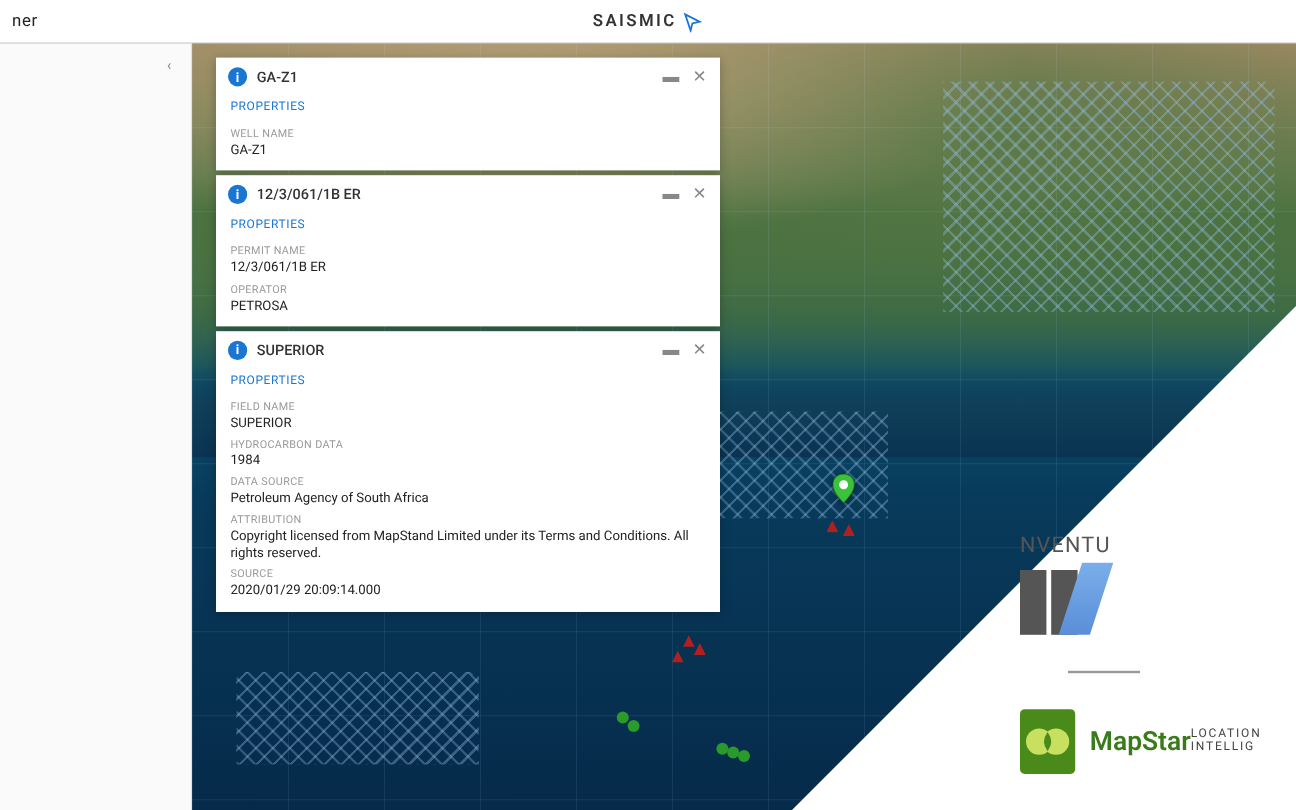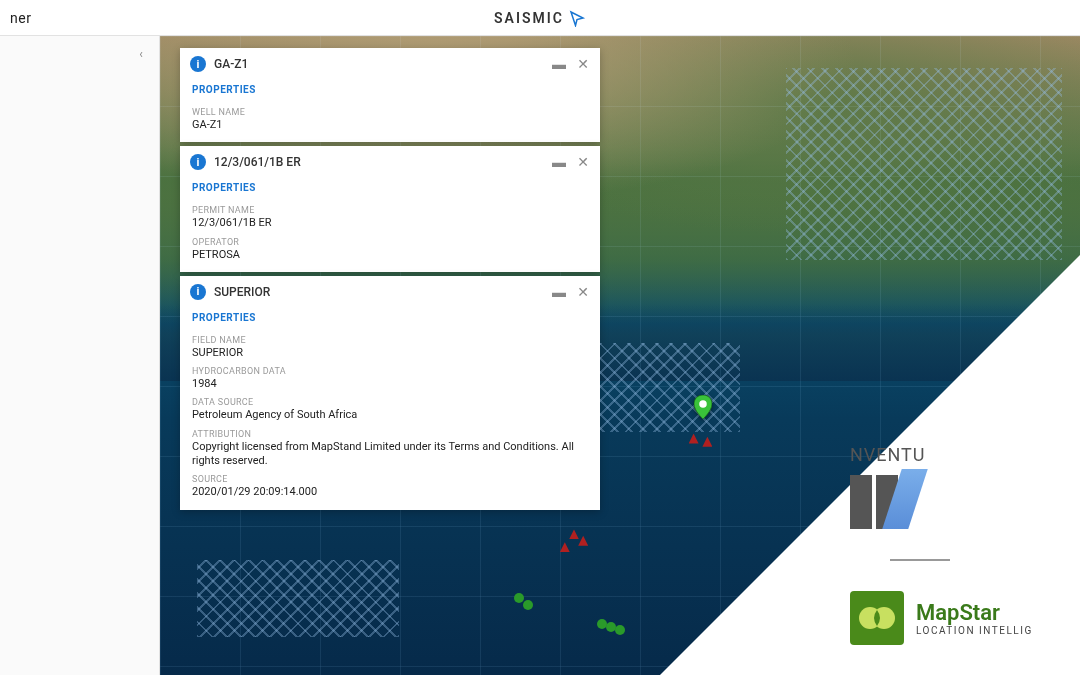--- a/index.html
+++ b/index.html
@@ -149,21 +149,21 @@
   .popup-actions .icon-btn {
     width: 14px; height: 14px;
     color: #888;
     cursor: pointer;
     display: flex; align-items: center; justify-content: center;
     font-size: 14px;
     line-height: 1;
   }
   .popup-section-title {
     font-size: 10px;
-    font-weight: 700;
+    font-weight: 400;
     letter-spacing: 0.5px;
     color: #1976d2;
     padding: 4px 12px 6px;
   }
   .popup-body {
     padding: 0 12px 10px;
   }
   .prop-label {
     font-size: 9px;
     color: #9a9a9a;
@@ -236,21 +236,21 @@
   .mapstand {
     display: flex; align-items: center; gap: 12px;
   }
   .mapstand-badge {
     width: 54px; height: 54px; background: #4a8a1a;
     display: flex; align-items: center; justify-content: center;
     border-radius: 4px;
   }
   .mapstand-badge svg { width: 40px; height: 28px; }
   .mapstand-text {
-    display: flex; flex-direction: column;
+    display: flex; flex-direction: row;
   }
   .mapstand-name { font-size: 22px; font-weight: 600; color: #3a7a1a; }
   .mapstand-tag { font-size: 10px; letter-spacing: 1.5px; color: #444; }
 </style>
 </head>
 <body>
 
 <div class="header">
   <div class="header-left">ner</div>
   <div class="header-logo">

